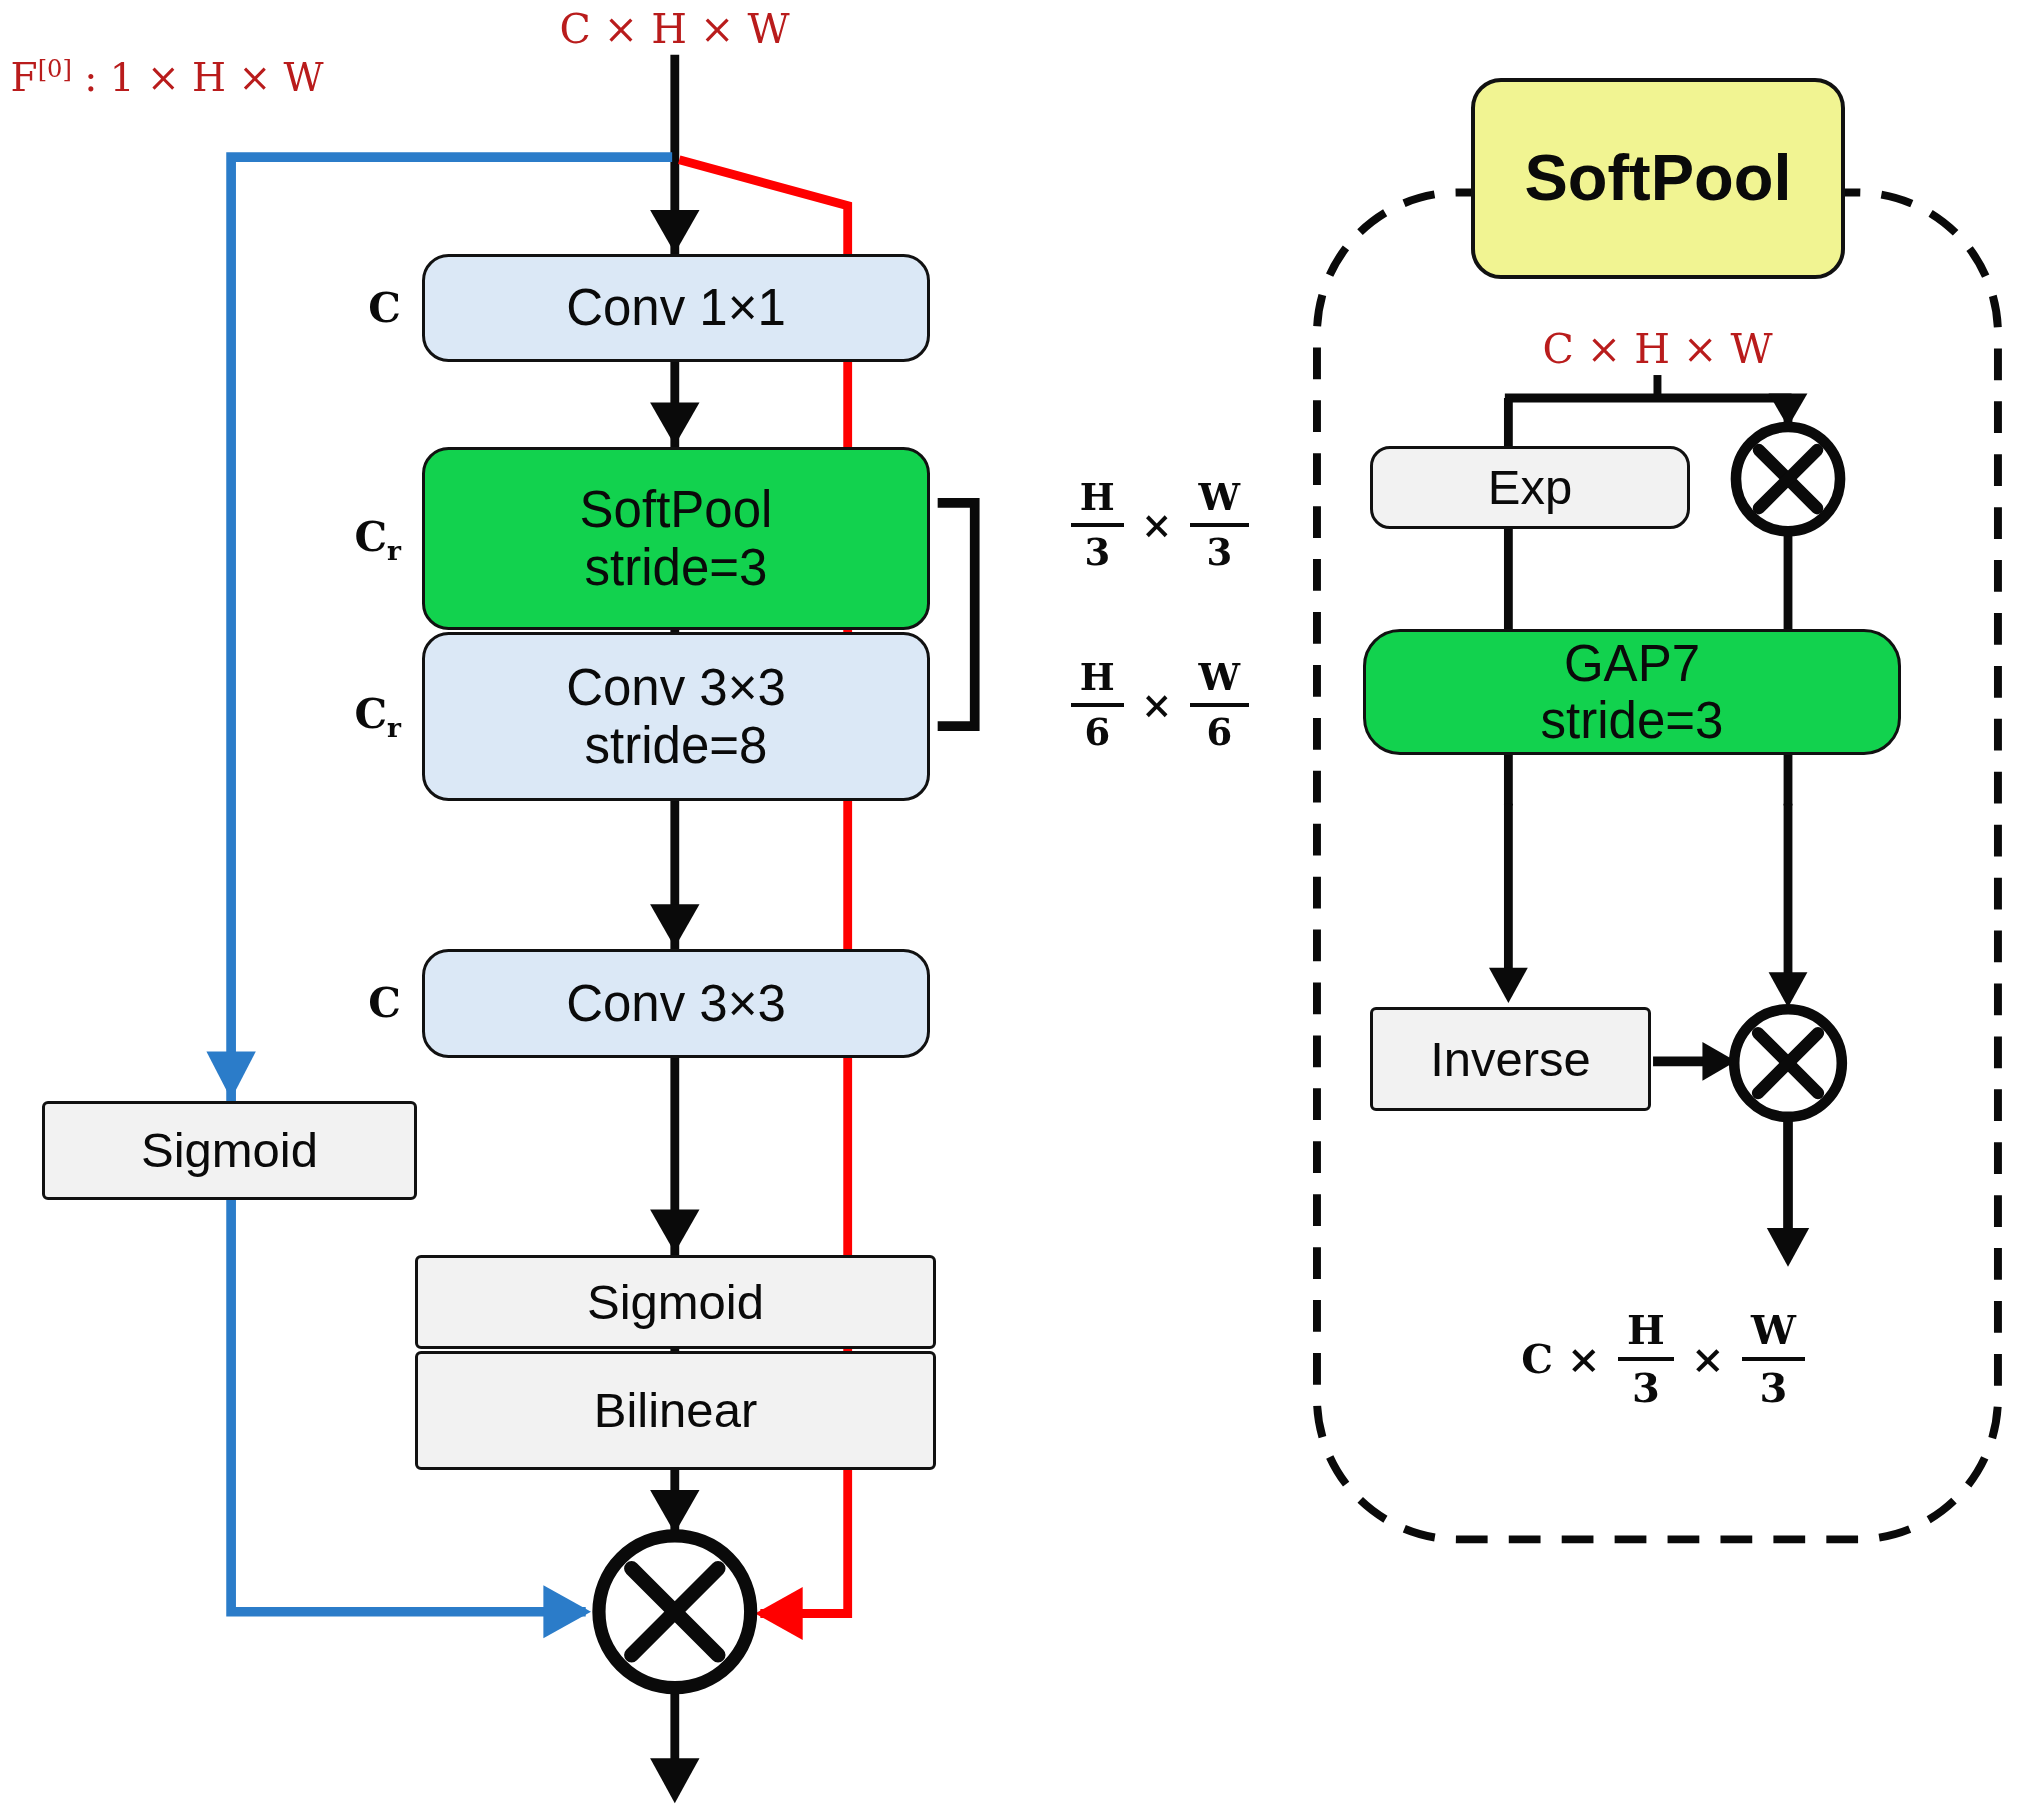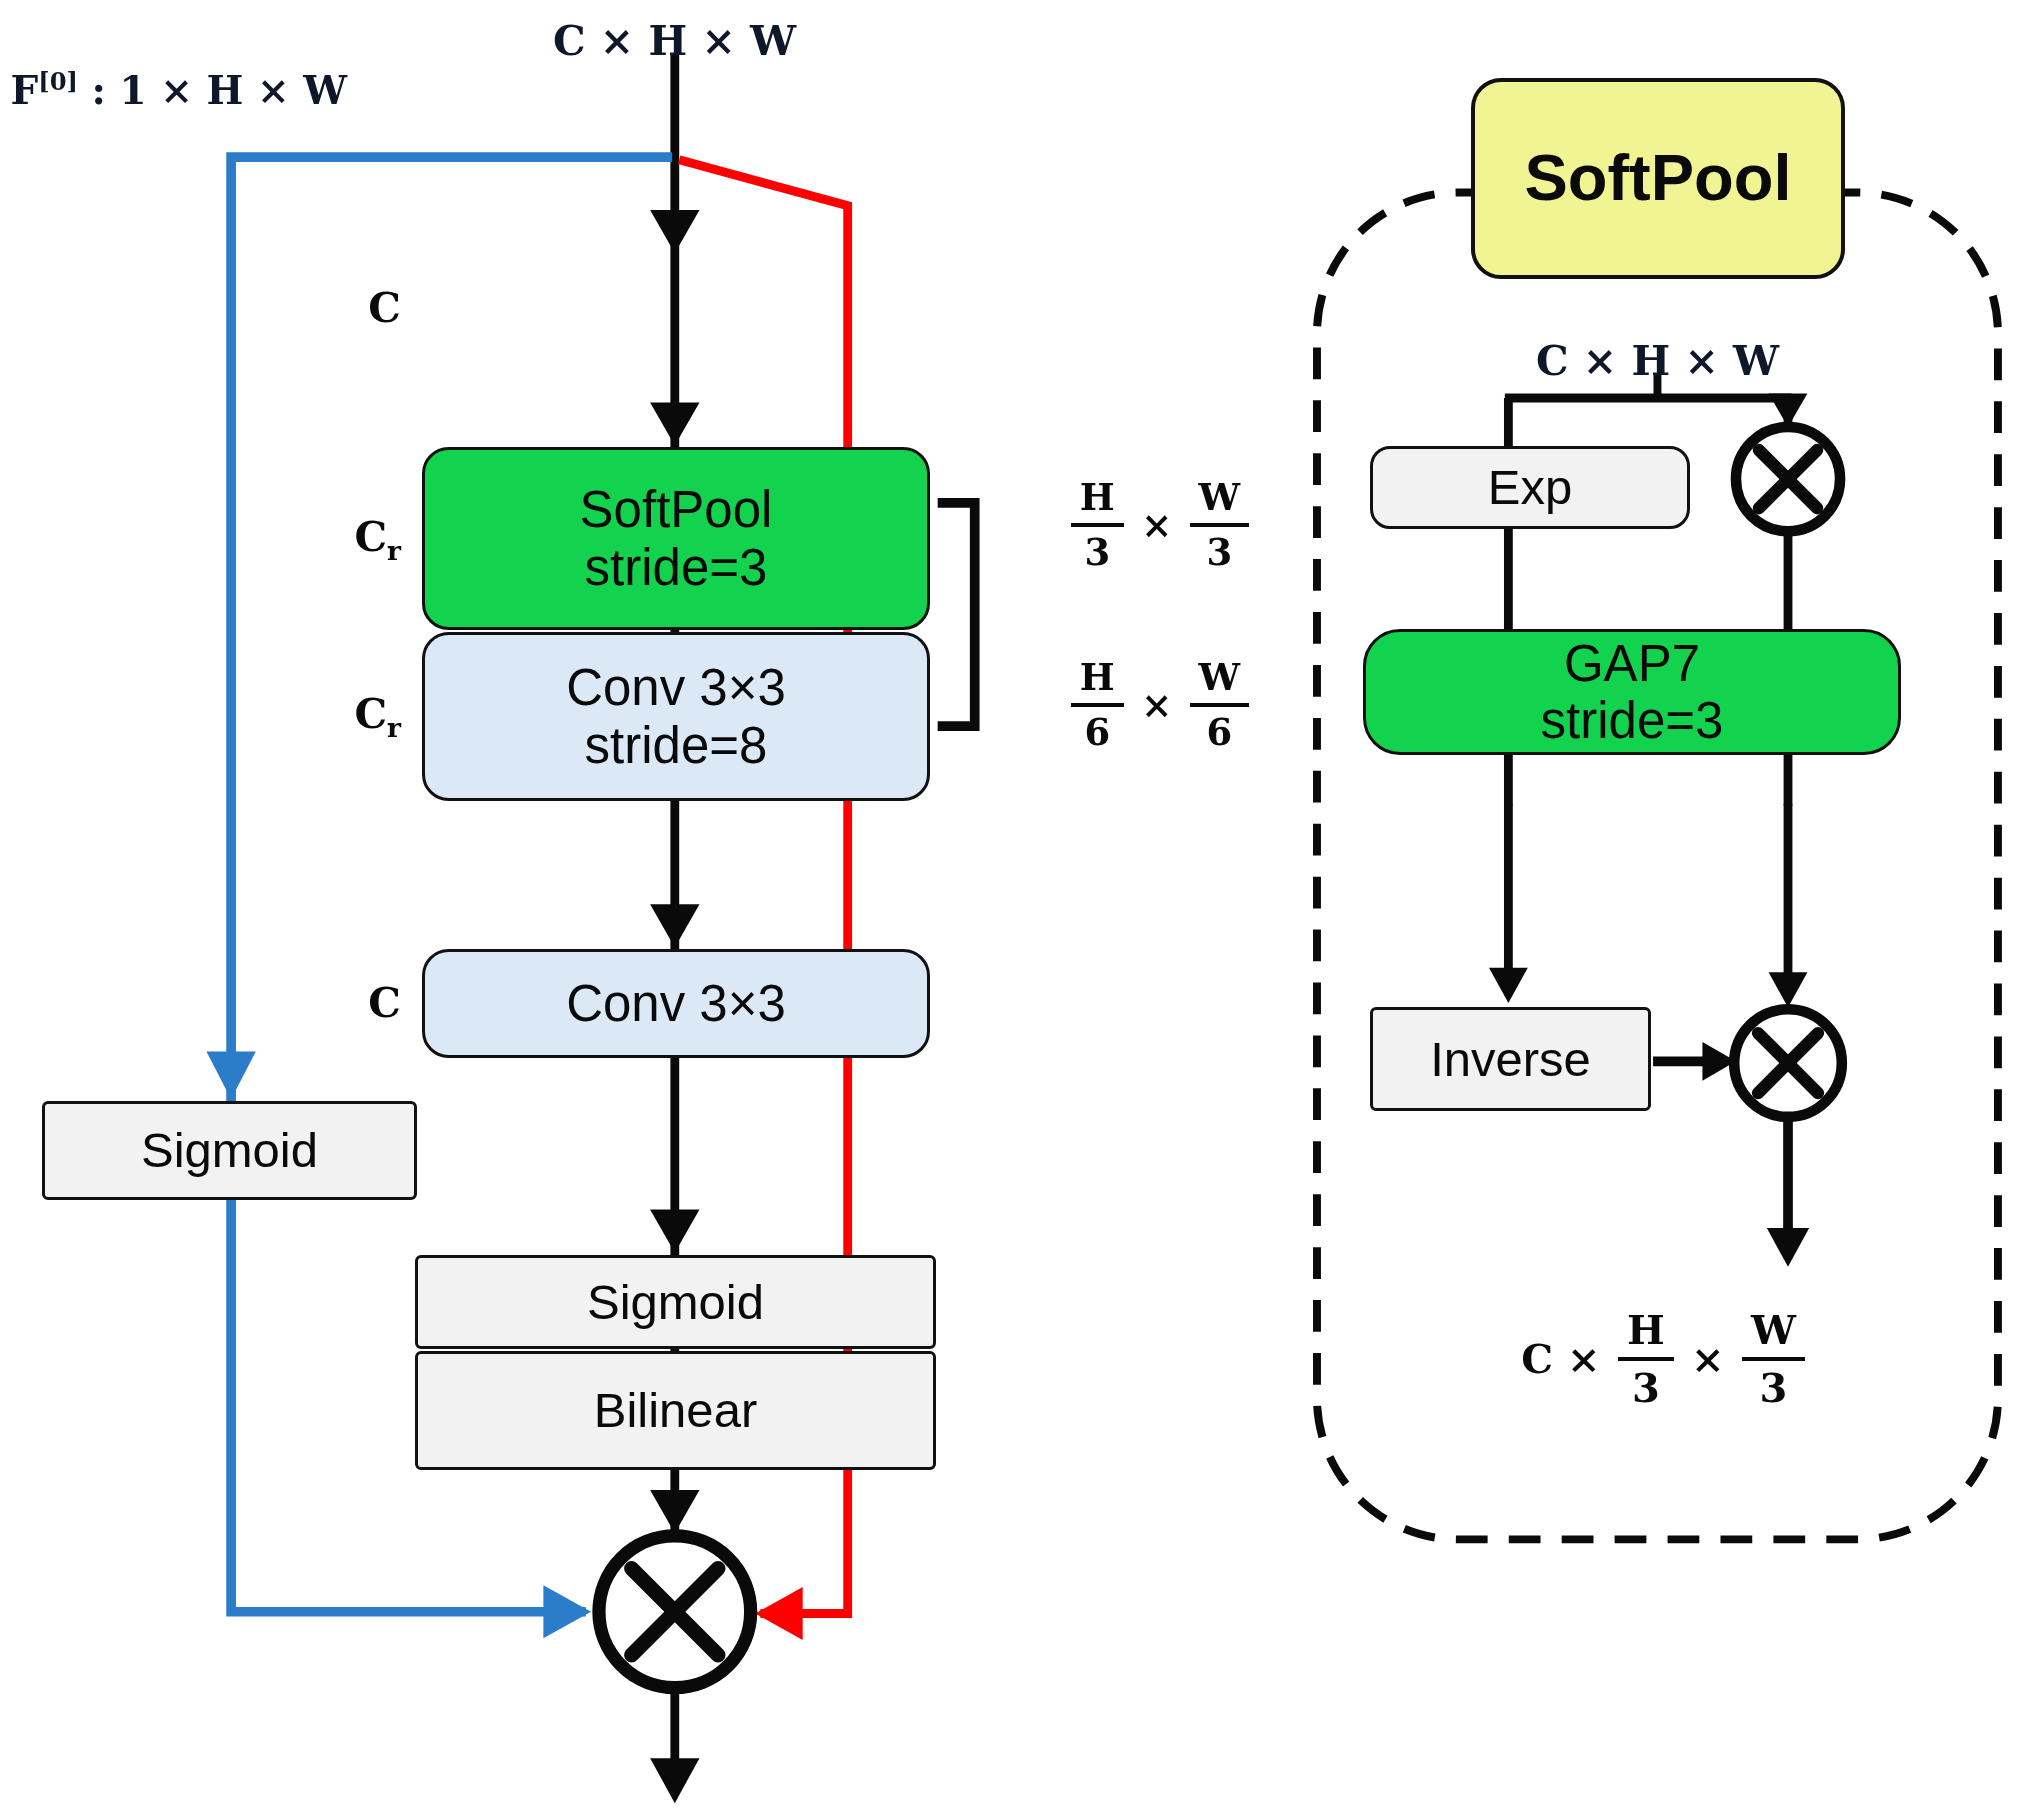--- a/index.html
+++ b/index.html
@@ -5,21 +5,21 @@
   html,body{margin:0;padding:0;width:2020px;height:1813px;background:#ffffff;overflow:hidden;}
   #canvas{position:relative;width:2020px;height:1813px;font-family:"Liberation Sans",sans-serif;color:#0a0a0a;}
   #wires{position:absolute;left:0;top:0;z-index:1;}
   .box{position:absolute;z-index:2;display:flex;flex-direction:column;align-items:center;justify-content:center;
        border:3.5px solid #111;box-sizing:border-box;font-family:"Liberation Sans",sans-serif;
        line-height:1.12;text-align:center;}
   .blue-box{background:#dbe8f6;border-radius:26.5px;font-size:51px;}
   .green-box{background:#12d24e;border-radius:26.5px;font-size:51px;}
   .gray-box{background:#f2f2f2;border-radius:6px;font-size:49px;}
   .yellow-box{background:#f1f492;border-radius:30px;border-width:4.4px;font-size:65px;font-weight:bold;}
-  .mathlabel{position:absolute;z-index:3;font-family:"DejaVu Serif","Liberation Serif",serif;font-weight:bold;color:#0f172a;margin-top:12px;}
+  .mathlabel{position:absolute;z-index:3;font-family:"DejaVu Serif","Liberation Serif",serif;font-weight:normal;color:#b91c1c;}
   .chan{position:absolute;z-index:3;width:97px;text-align:right;font-family:"DejaVu Serif","Liberation Serif",serif;
         font-weight:bold;font-size:41px;}
   .chan sub{font-size:26.5px;}
   sup{font-size:0.62em;}
   .frac{display:inline-flex;flex-direction:column;align-items:center;vertical-align:middle;}
   .fnum{border-bottom:4.4px solid #0a0a0a;padding:0 8.8px 3.5px;}
   .fden{padding-top:3.5px;}
   .fracrow{display:inline-flex;align-items:center;gap:17.6px;font-family:"DejaVu Serif","Liberation Serif",serif;
            font-weight:bold;}
   .center{text-align:center;}
@@ -98,20 +98,23 @@
   <div class="chan" style="left:304px;top:513px;">
     <span>C</span><sub>r</sub>
   </div>
   <div class="chan" style="left:304px;top:690px;">
     <span>C</span><sub>r</sub>
   </div>
   <div class="chan" style="left:304px;top:979px;">
     <span>C</span><sub></sub>
   </div>
 
+  <div class="box blue-box" style="left:422px;top:254px;width:508px;height:108px;">
+    <span>Conv 1×1</span>
+  </div>
 
   <div class="box green-box" style="left:422px;top:447px;width:508px;height:183px;">
     <span>SoftPool</span>
     <span>stride=3</span>
   </div>
 
   <div class="box blue-box" style="left:422px;top:632px;width:508px;height:169px;">
     <span>Conv 3×3</span>
     <span>stride=8</span>
   </div>

